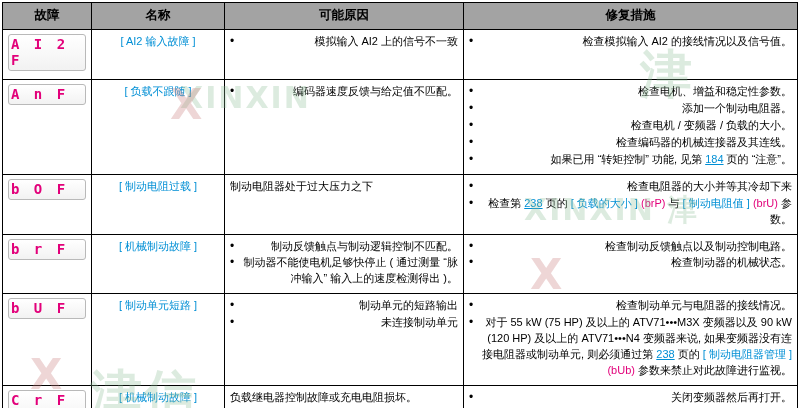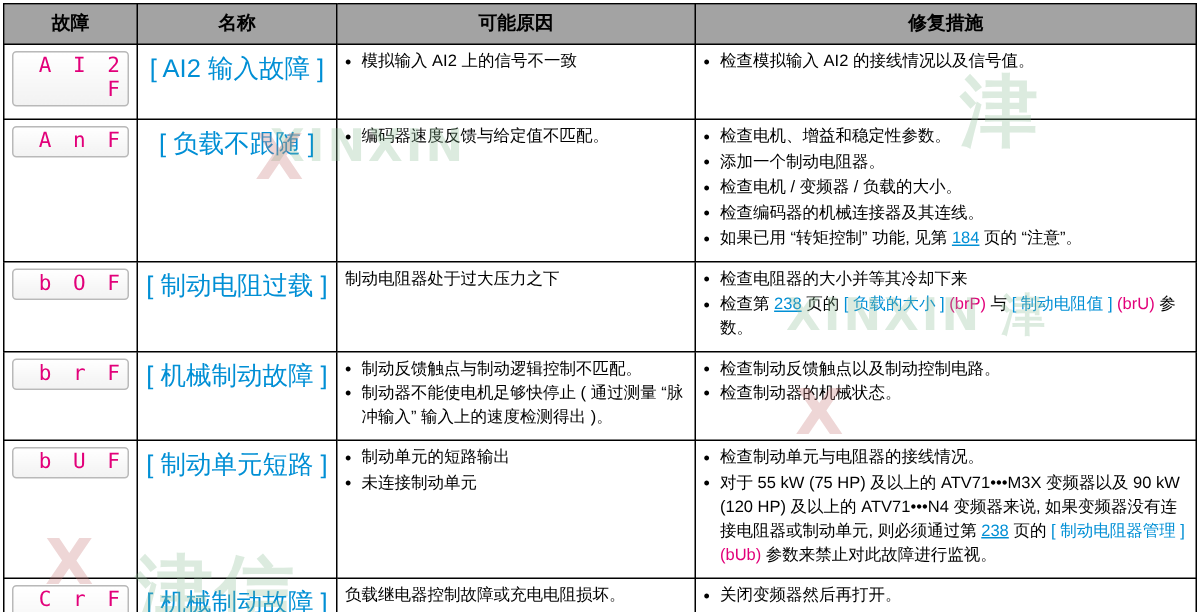--- a/index.html
+++ b/index.html
@@ -52,44 +52,44 @@
     background:#a3a3a3;
   }
   .c-code{width:78px;}
   .c-name{width:122px;}
   .c-cause{width:228px;}
   .c-fix{width:auto;}
 
   
   .seg{
     display:block;
-    text-align:right;
+    text-align:left;
     font-family:"DejaVu Sans Mono","Liberation Mono",monospace;
     font-size:14px;
-    font-weight:normal;
+    font-weight:bold;
     color:#e2007a;
     letter-spacing:3px;
     border:1px solid #b9b9b9;
     border-radius:3px;
     padding:1px 2px 2px 2px;
     background:linear-gradient(#ffffff,#f2f2f2);
     margin-bottom:3px;
   }
   .code-cell{padding-top:6px;}
 
   .name{
     color:#008fd5;
-    font-size:17px;
+    font-size:11px;
     line-height:1.45;
     text-align:center;
   }
   .name-cell{padding-top:7px;}
 
   ul.b{
-    margin:0;padding:0;list-style:none;
+    margin:0;padding:0;list-style:none;text-align:right;
   }
   ul.b li{
     position:relative;
     padding-left:11px;
     font-size:11px;
     line-height:1.45;
     color:#000;
     margin-bottom:1px;
   }
   ul.b li:before{

